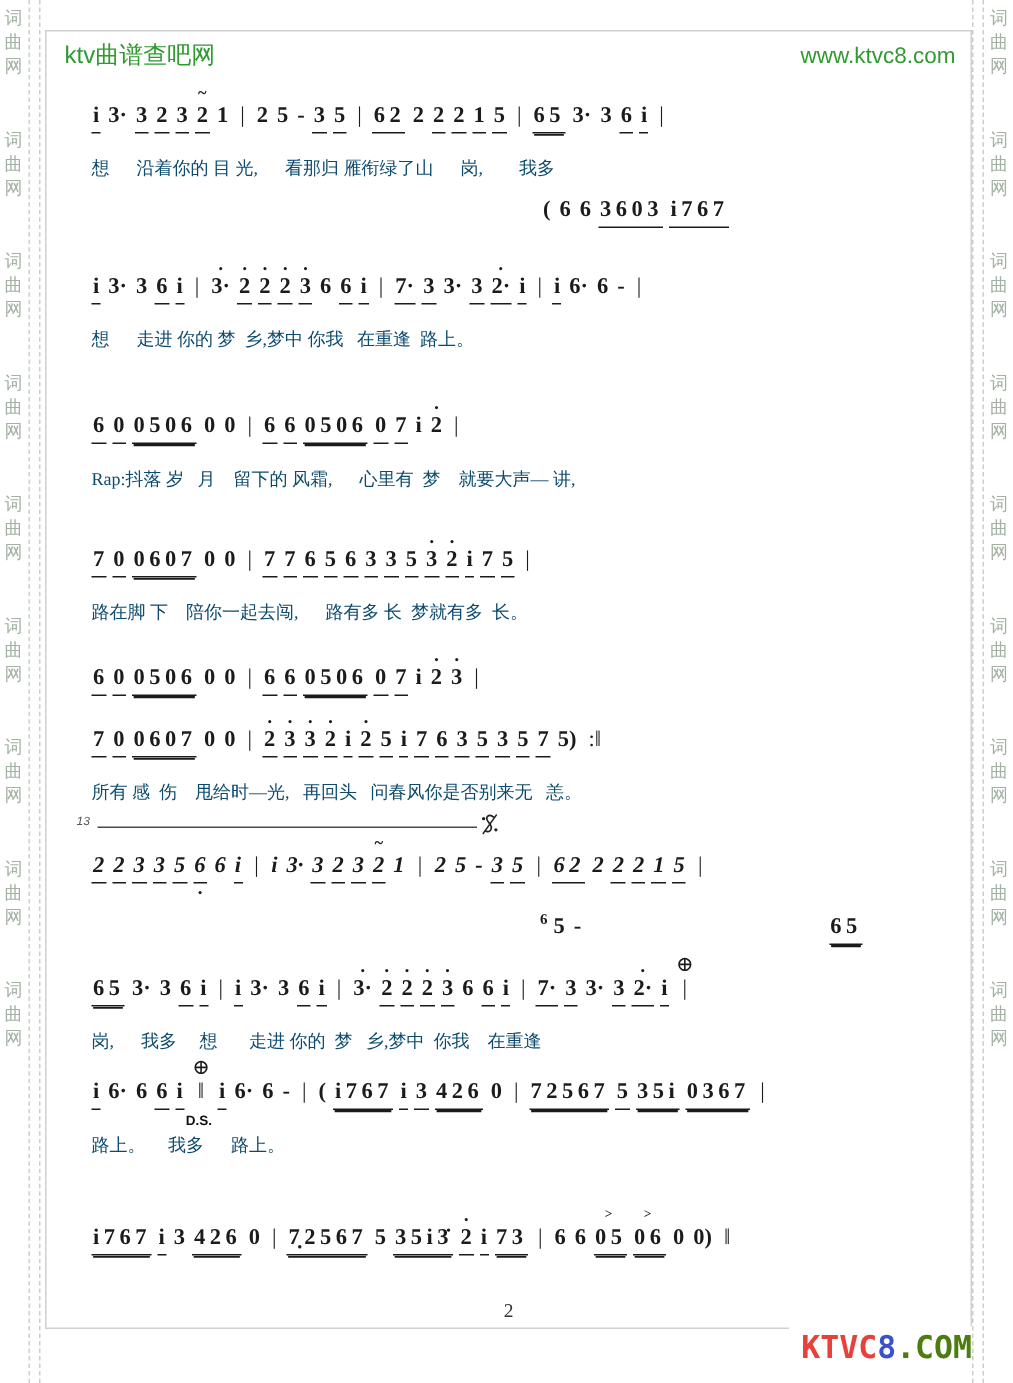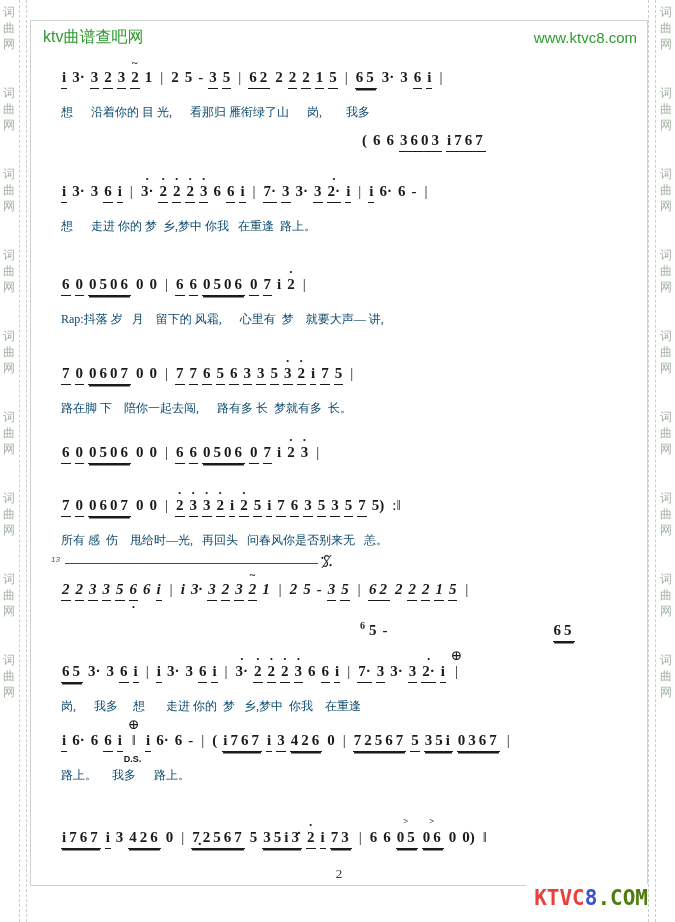--- a/index.html
+++ b/index.html
@@ -170,21 +170,21 @@
           <div class="notation"><span class="note u1">6</span><span class="note u1">0</span><span class="note u2 grp">0506</span><span class="note">0</span><span class="note">0</span><span class="bar">|</span><span class="note u1">6</span><span class="note u1">6</span><span class="note u2 grp">0506</span><span class="note u1">0</span><span class="note u1">7</span><span class="note">i</span><span class="note">2<span class="da">·</span></span><span class="bar">|</span></div>
           <div class="lyric">Rap:抖落 岁   月    留下的 风霜,      心里有  梦    就要大声— 讲,</div>
         </div>
         <div class="sys" style="margin-top: 26px;">
           <div class="notation"><span class="note u1">7</span><span class="note u1">0</span><span class="note u2 grp">0607</span><span class="note">0</span><span class="note">0</span><span class="bar">|</span><span class="note u1">7</span><span class="note u1">7</span><span class="note u1">6</span><span class="note u1">5</span><span class="note u1">6</span><span class="note u1">3</span><span class="note u1">3</span><span class="note u1">5</span><span class="note u1">3<span class="da">·</span></span><span class="note u1">2<span class="da">·</span></span><span class="note u1">i</span><span class="note u1">7</span><span class="note u1">5</span><span class="bar">|</span></div>
           <div class="lyric">路在脚 下    陪你一起去闯,      路有多 长  梦就有多  长。</div>
         </div>
         <div class="sys" style="margin-top: 16px;">
           <div class="notation"><span class="note u1">6</span><span class="note u1">0</span><span class="note u2 grp">0506</span><span class="note">0</span><span class="note">0</span><span class="bar">|</span><span class="note u1">6</span><span class="note u1">6</span><span class="note u2 grp">0506</span><span class="note u1">0</span><span class="note u1">7</span><span class="note">i</span><span class="note">2<span class="da">·</span></span><span class="note">3<span class="da">·</span></span><span class="bar">|</span></div>
         </div>
-        <div class="sys" style="margin-top: 12px;">
+        <div class="sys" style="margin-top: 0;">
           <div class="notation"><span class="note u1">7</span><span class="note u1">0</span><span class="note u2 grp">0607</span><span class="note">0</span><span class="note">0</span><span class="bar">|</span><span class="note u1">2<span class="da">·</span></span><span class="note u1">3<span class="da">·</span></span><span class="note u1">3<span class="da">·</span></span><span class="note u1">2<span class="da">·</span></span><span class="note u1">i</span><span class="note u1">2<span class="da">·</span></span><span class="note u1">5</span><span class="note u1">i</span><span class="note u1">7</span><span class="note u1">6</span><span class="note u1">3</span><span class="note u1">5</span><span class="note u1">3</span><span class="note u1">5</span><span class="note u1">7</span><span class="note">5)</span><span class="bar">:‖</span></div>
           <div class="lyric">所有 感  伤    甩给时—光,   再回头   问春风你是否别来无   恙。</div>
         </div>
         <div class="sys" style="margin-top: 6px; font-style: italic;">
           <div class="pre-row">
             <span class="pre-label">13</span>
             <div class="pre-line"></div>
             <span class="pre-segno"><svg width="13" height="17" viewBox="0 0 14 18">
                 <line x1="2" y1="16" x2="12" y2="2" stroke="#222" stroke-width="1"></line>
                 <path d="M10 4 C6 1 3 4 6.5 8 C10 12 7 16 3.5 13.5" fill="none" stroke="#222" stroke-width="1.2"></path>

